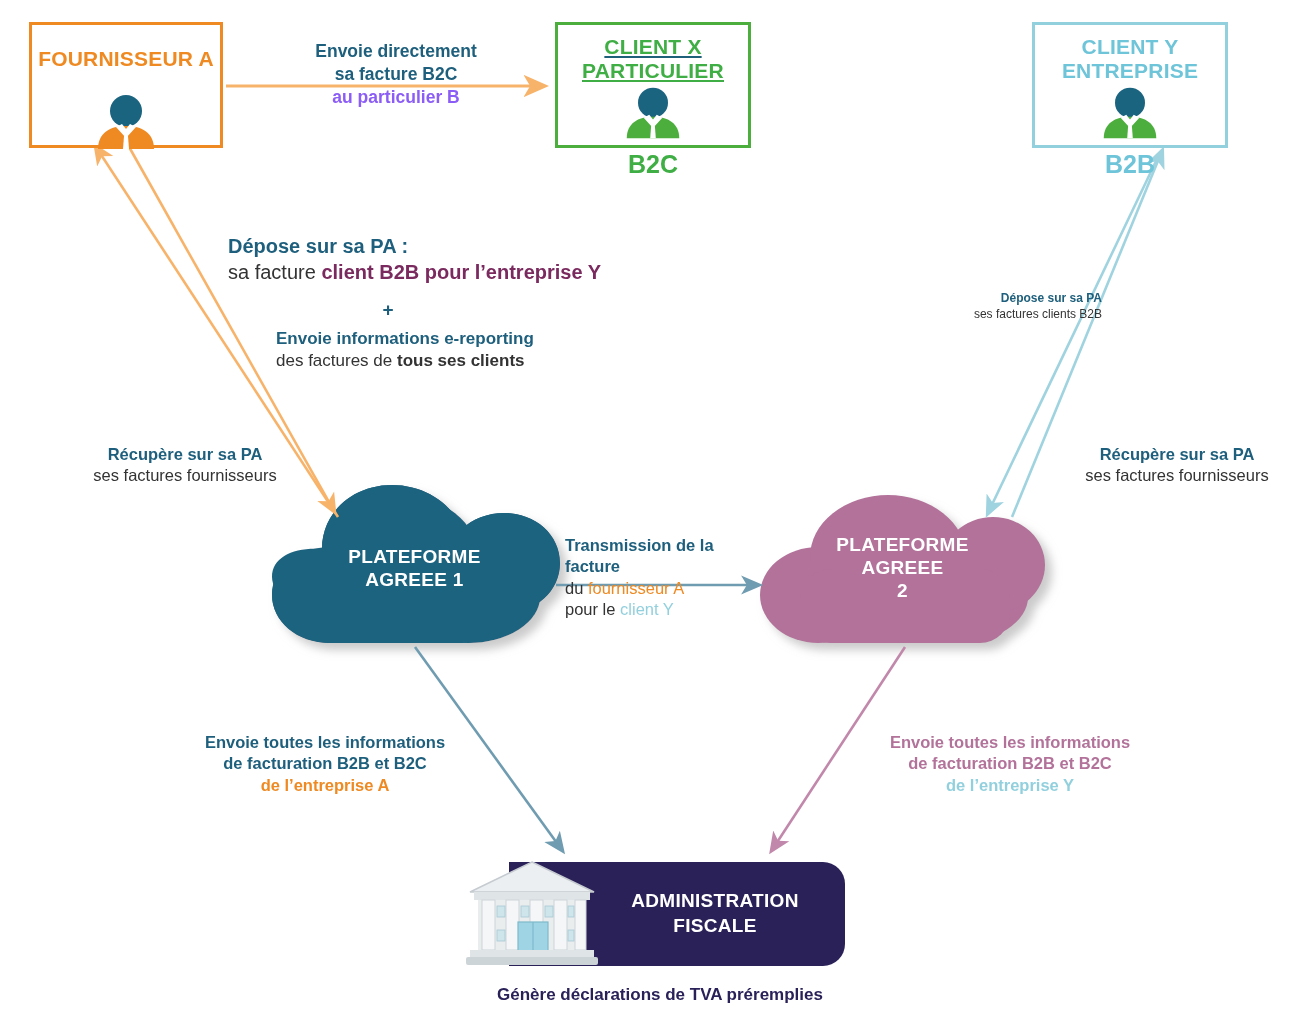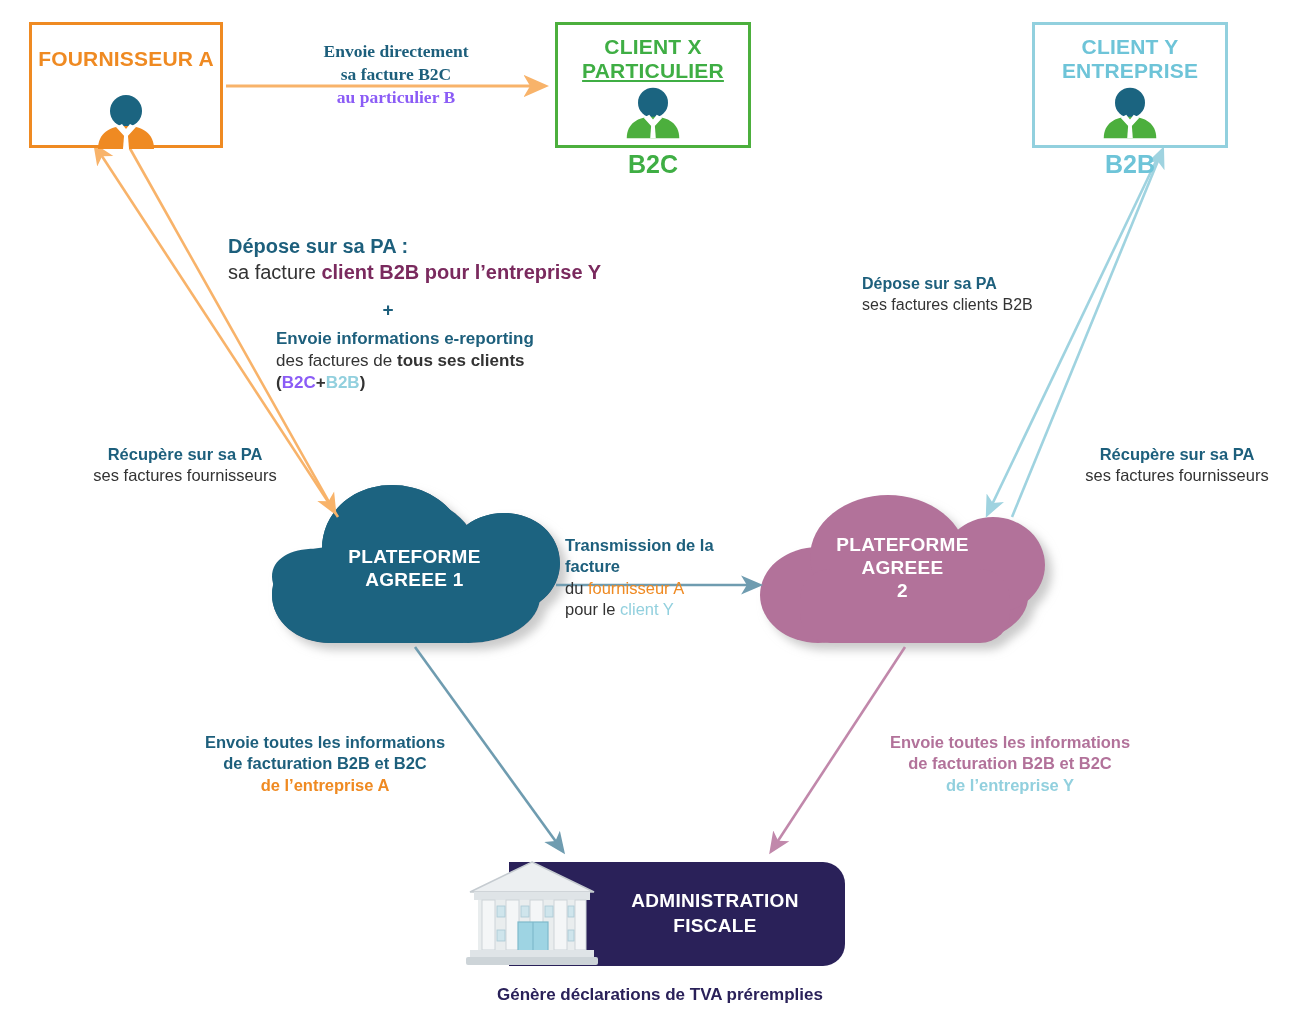--- a/index.html
+++ b/index.html
@@ -8,21 +8,21 @@
   #stage{position:absolute;left:0;top:0;width:1120px;height:1029px;margin-top:17px;}
   svg#wires{position:absolute;left:0;top:0;width:1300px;height:1029px;pointer-events:none;}
 
   
   .actor{position:absolute;box-sizing:border-box;background:#fff;}
   .actor .title{text-align:center;font-weight:bold;letter-spacing:.2px;line-height:1.12;}
   .actor .person{position:absolute;left:50%;transform:translateX(-50%);}
 
   #box-fournisseur{left:29px;top:5px;width:194px;height:126px;border:3px solid #ef8a22;}
   #box-fournisseur .title{font-size:21px;color:#ef8a22;padding-top:22px;}
-  #box-clientx{left:555px;top:5px;width:196px;height:126px;border:3px solid #4caf3d;}
+  #box-clientx{left:555px;top:5px;width:196px;height:126px;border:3px solid #4caf3d;text-decoration:underline;}
   #box-clientx .title{font-size:21px;color:#3fae44;padding-top:10px;}
   #box-clientx .title .u{text-decoration:underline;}
   #box-clienty{left:1032px;top:5px;width:196px;height:126px;border:3px solid #92d0de;}
   #box-clienty .title{font-size:21px;color:#6ec4d8;padding-top:10px;}
   #box-clienty .title .u{}
 
   .tagline{position:absolute;font-size:25px;font-weight:bold;text-align:center;width:200px;}
   #tag-b2c{left:553px;top:133px;color:#3fae44;}
   #tag-b2b{left:1030px;top:133px;color:#6ec4d8;}
 
@@ -49,27 +49,27 @@
   .note{position:absolute;line-height:1.30;}
   .note .b{font-weight:bold;}
   .teal{color:#1d5f7c;}
   .dark{color:#333333;}
   .orange{color:#ef8a22;}
   .green{color:#8b5cf6;}
   .blue{color:#92d0de;}
   .plum{color:#7a2a5e;}
   .pink{color:#b2729a;}
 
-  #note-top{left:256px;top:23px;width:280px;text-align:center;font-size:17.5px;font-weight:bold;font-family:Liberation Serif, serif;}
+  #note-top{left:256px;top:23px;width:280px;text-align:center;font-size:17.5px;font-weight:bold;}
   #note-depose{left:228px;top:216px;width:420px;font-size:20px;}
   #note-depose .l1{font-weight:bold;color:#1d5f7c;}
   #note-plus{left:228px;top:281px;width:320px;text-align:center;font-size:19px;font-weight:bold;color:#1d5f7c;}
   #note-ereport{left:276px;top:311px;width:380px;font-size:17px;}
   #note-recup-left{left:70px;top:427px;width:230px;text-align:center;font-size:16.5px;}
-  #note-depose-right{left:862px;top:257px;width:240px;text-align:left;font-size:16px;}
+  #note-depose-right{left:862px;top:274px;width:240px;text-align:right;font-size:12px;}
   #note-recup-right{left:1062px;top:427px;width:230px;text-align:center;font-size:16.5px;}
   #note-transmission{left:565px;top:518px;width:180px;text-align:left;font-size:16.5px;}
   #note-envoie-left{left:180px;top:715px;width:290px;text-align:center;font-size:16.5px;font-weight:bold;}
   #note-envoie-right{left:860px;top:715px;width:300px;text-align:center;font-size:16.5px;font-weight:bold;}
 </style>
 </head>
 <body>
 
 <div id="stage">
 
@@ -236,23 +236,20 @@
     </div>
   </div>
 
   <div class="note" id="note-plus">+</div>
 
   <div class="note" id="note-ereport">
     <div class="b teal">Envoie informations e-reporting</div>
     <div>
       <span class="dark">des factures de </span><span class="b dark">tous ses clients</span>
     </div>
-    <div class="b">
-      <span class="dark">(</span><span class="green">B2C</span><span class="dark">+</span><span class="blue">B2B</span><span class="dark">)</span>
-    </div>
   </div>
 
   <div class="note" id="note-recup-left">
     <div class="b teal">Récupère sur sa PA</div>
     <div class="dark">ses factures fournisseurs</div>
   </div>
 
   <div class="note" id="note-depose-right">
     <div class="b teal">Dépose sur sa PA</div>
     <div class="dark">ses factures clients B2B</div>

